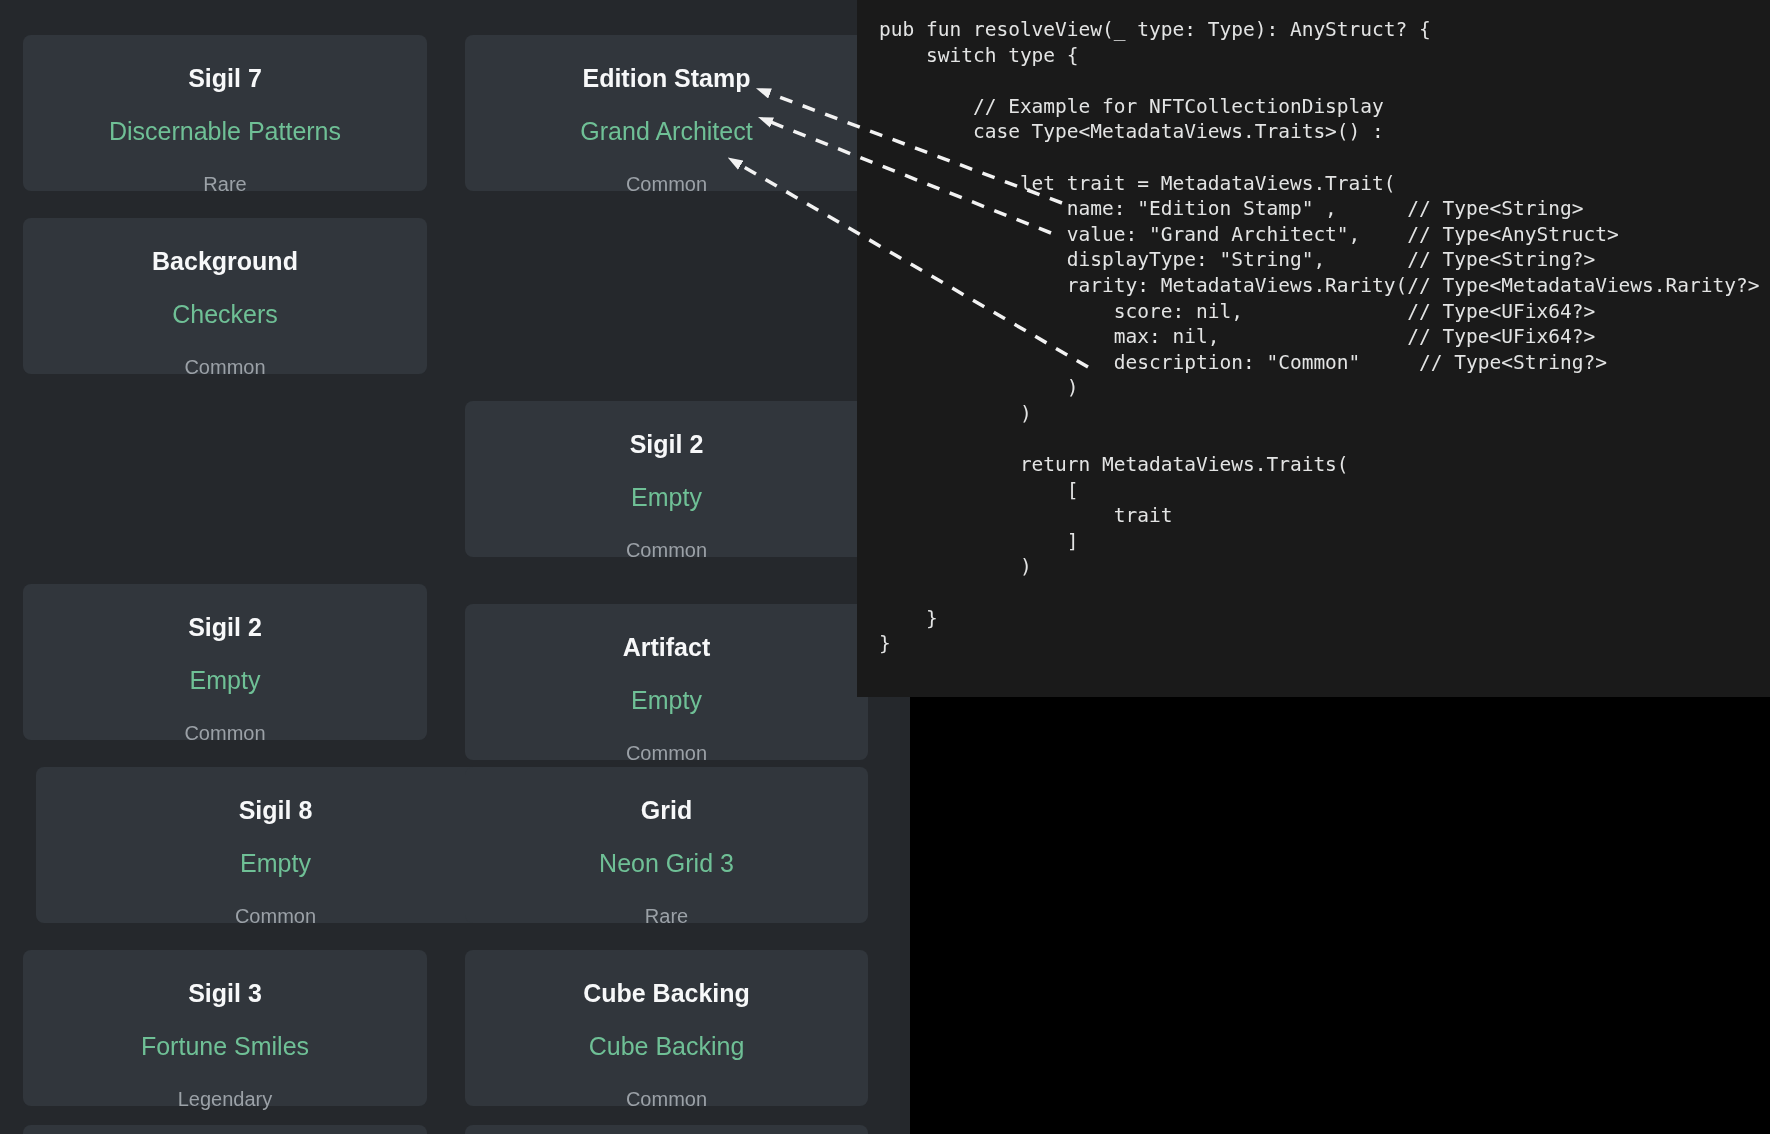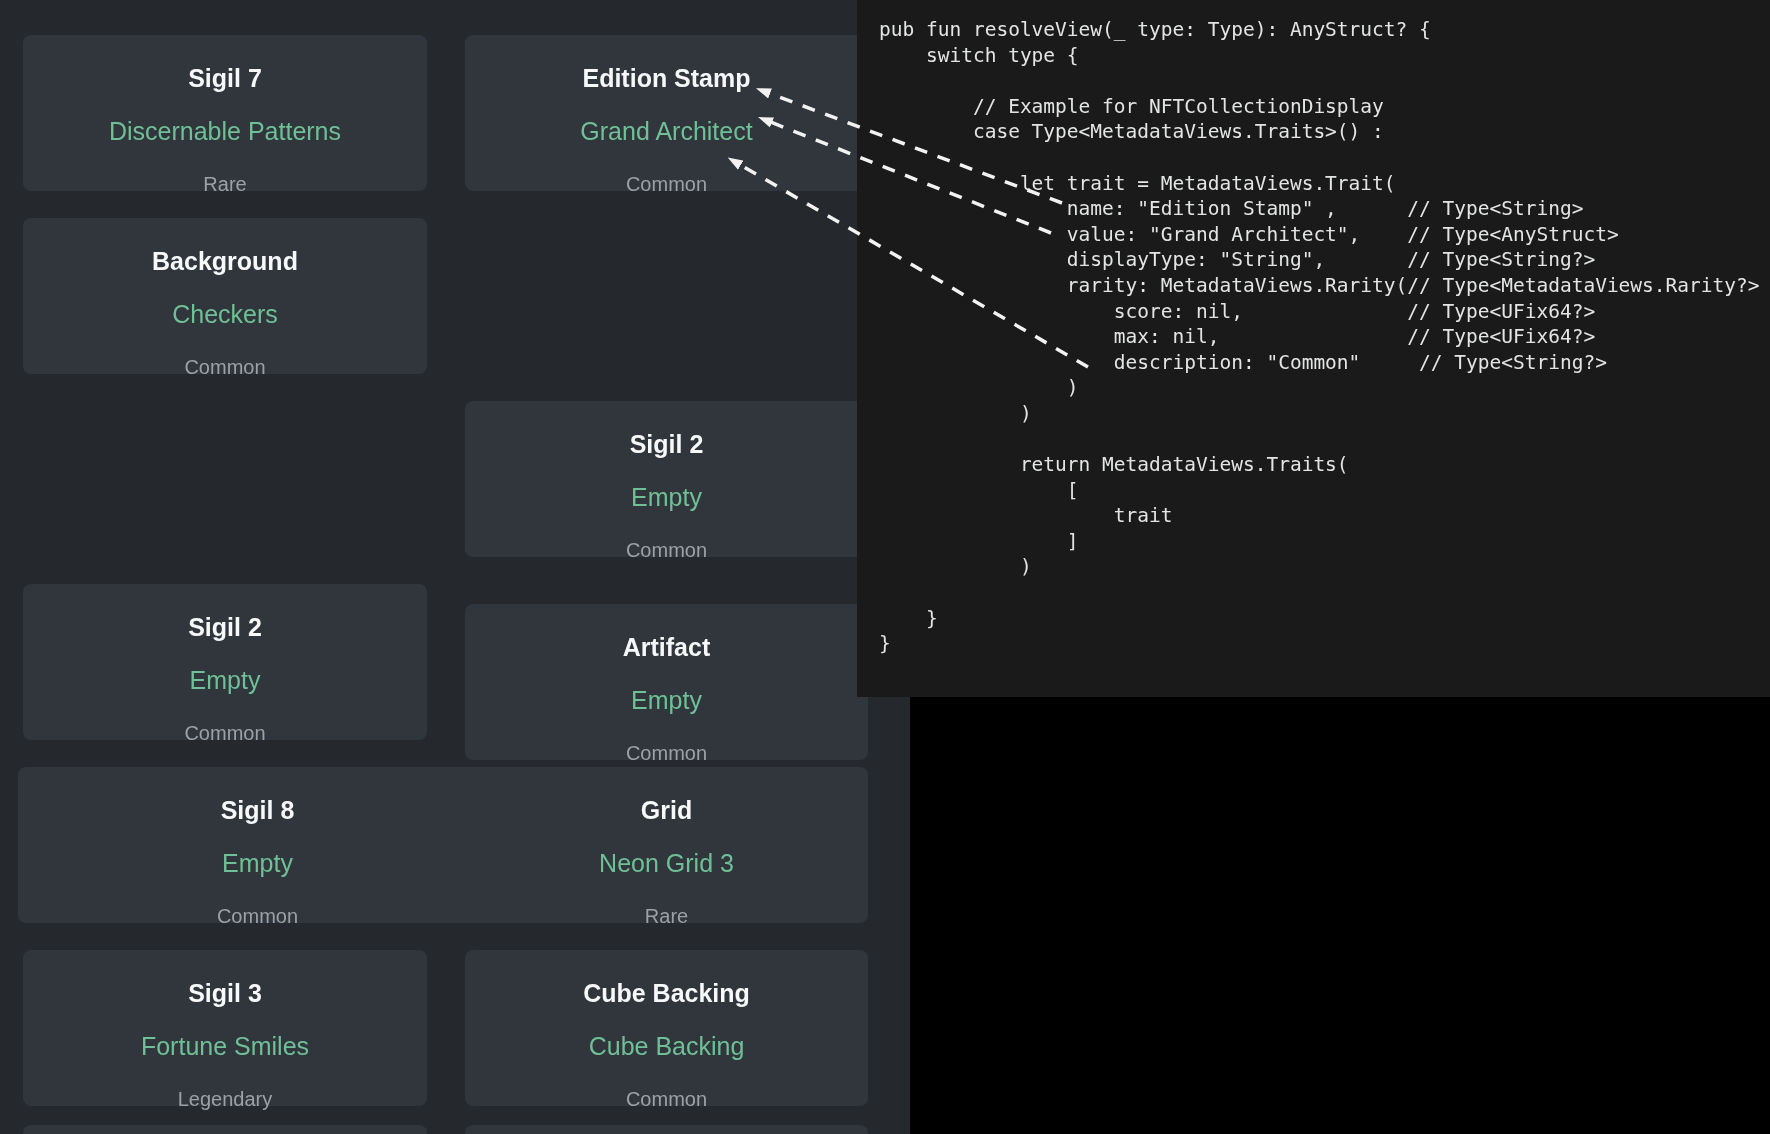--- a/index.html
+++ b/index.html
@@ -68,21 +68,21 @@
         <div class="card" style="left: 23px; top: 218px; width: 404px;">
           <div class="t-name">Background</div>
           <div class="t-value">Checkers</div>
           <div class="t-rarity">Common</div>
         </div>
         <div class="card" style="left: 23px; top: 584px; width: 404px;">
           <div class="t-name">Sigil 2</div>
           <div class="t-value">Empty</div>
           <div class="t-rarity">Common</div>
         </div>
-        <div class="card" style="left: 18px; top: 767px; width: 479px;">
+        <div class="card" style="left: 36px; top: 767px; width: 479px;">
           <div class="t-name">Sigil 8</div>
           <div class="t-value">Empty</div>
           <div class="t-rarity">Common</div>
         </div>
         <div class="card" style="left: 23px; top: 950px; width: 404px;">
           <div class="t-name">Sigil 3</div>
           <div class="t-value">Fortune Smiles</div>
           <div class="t-rarity">Legendary</div>
         </div>
         <div class="card partial" style="left: 23px; top: 1125px; width: 404px;"></div>

